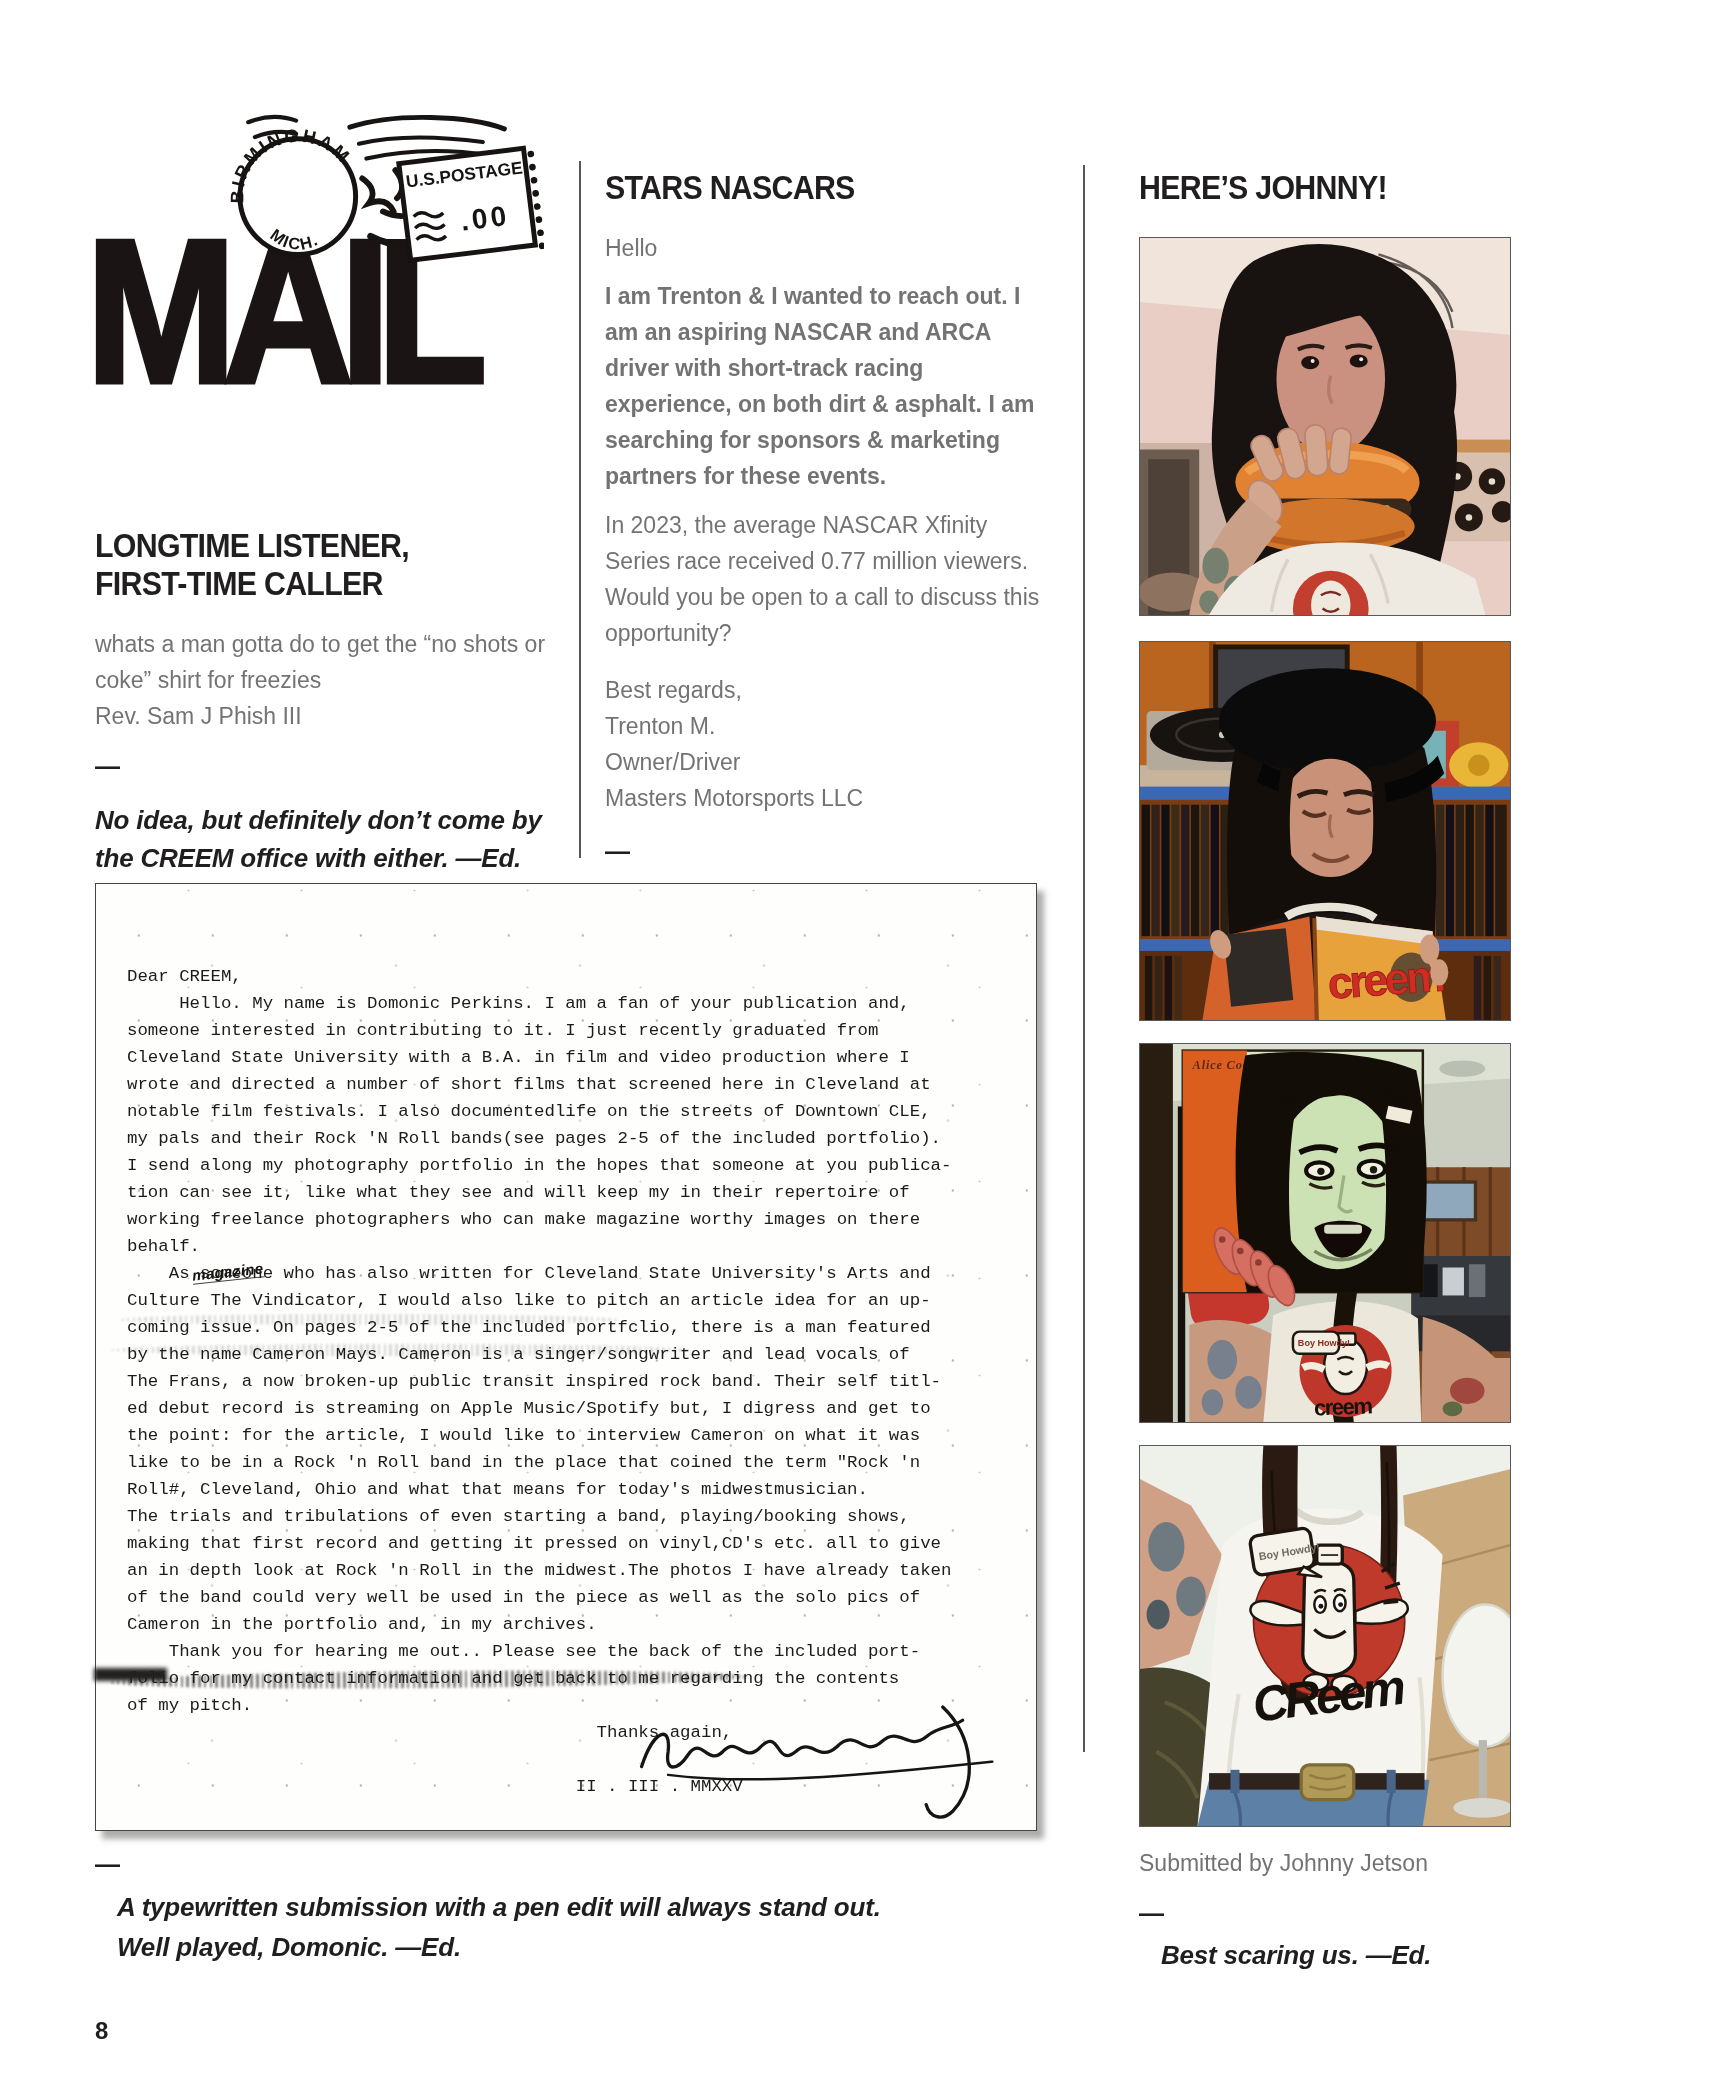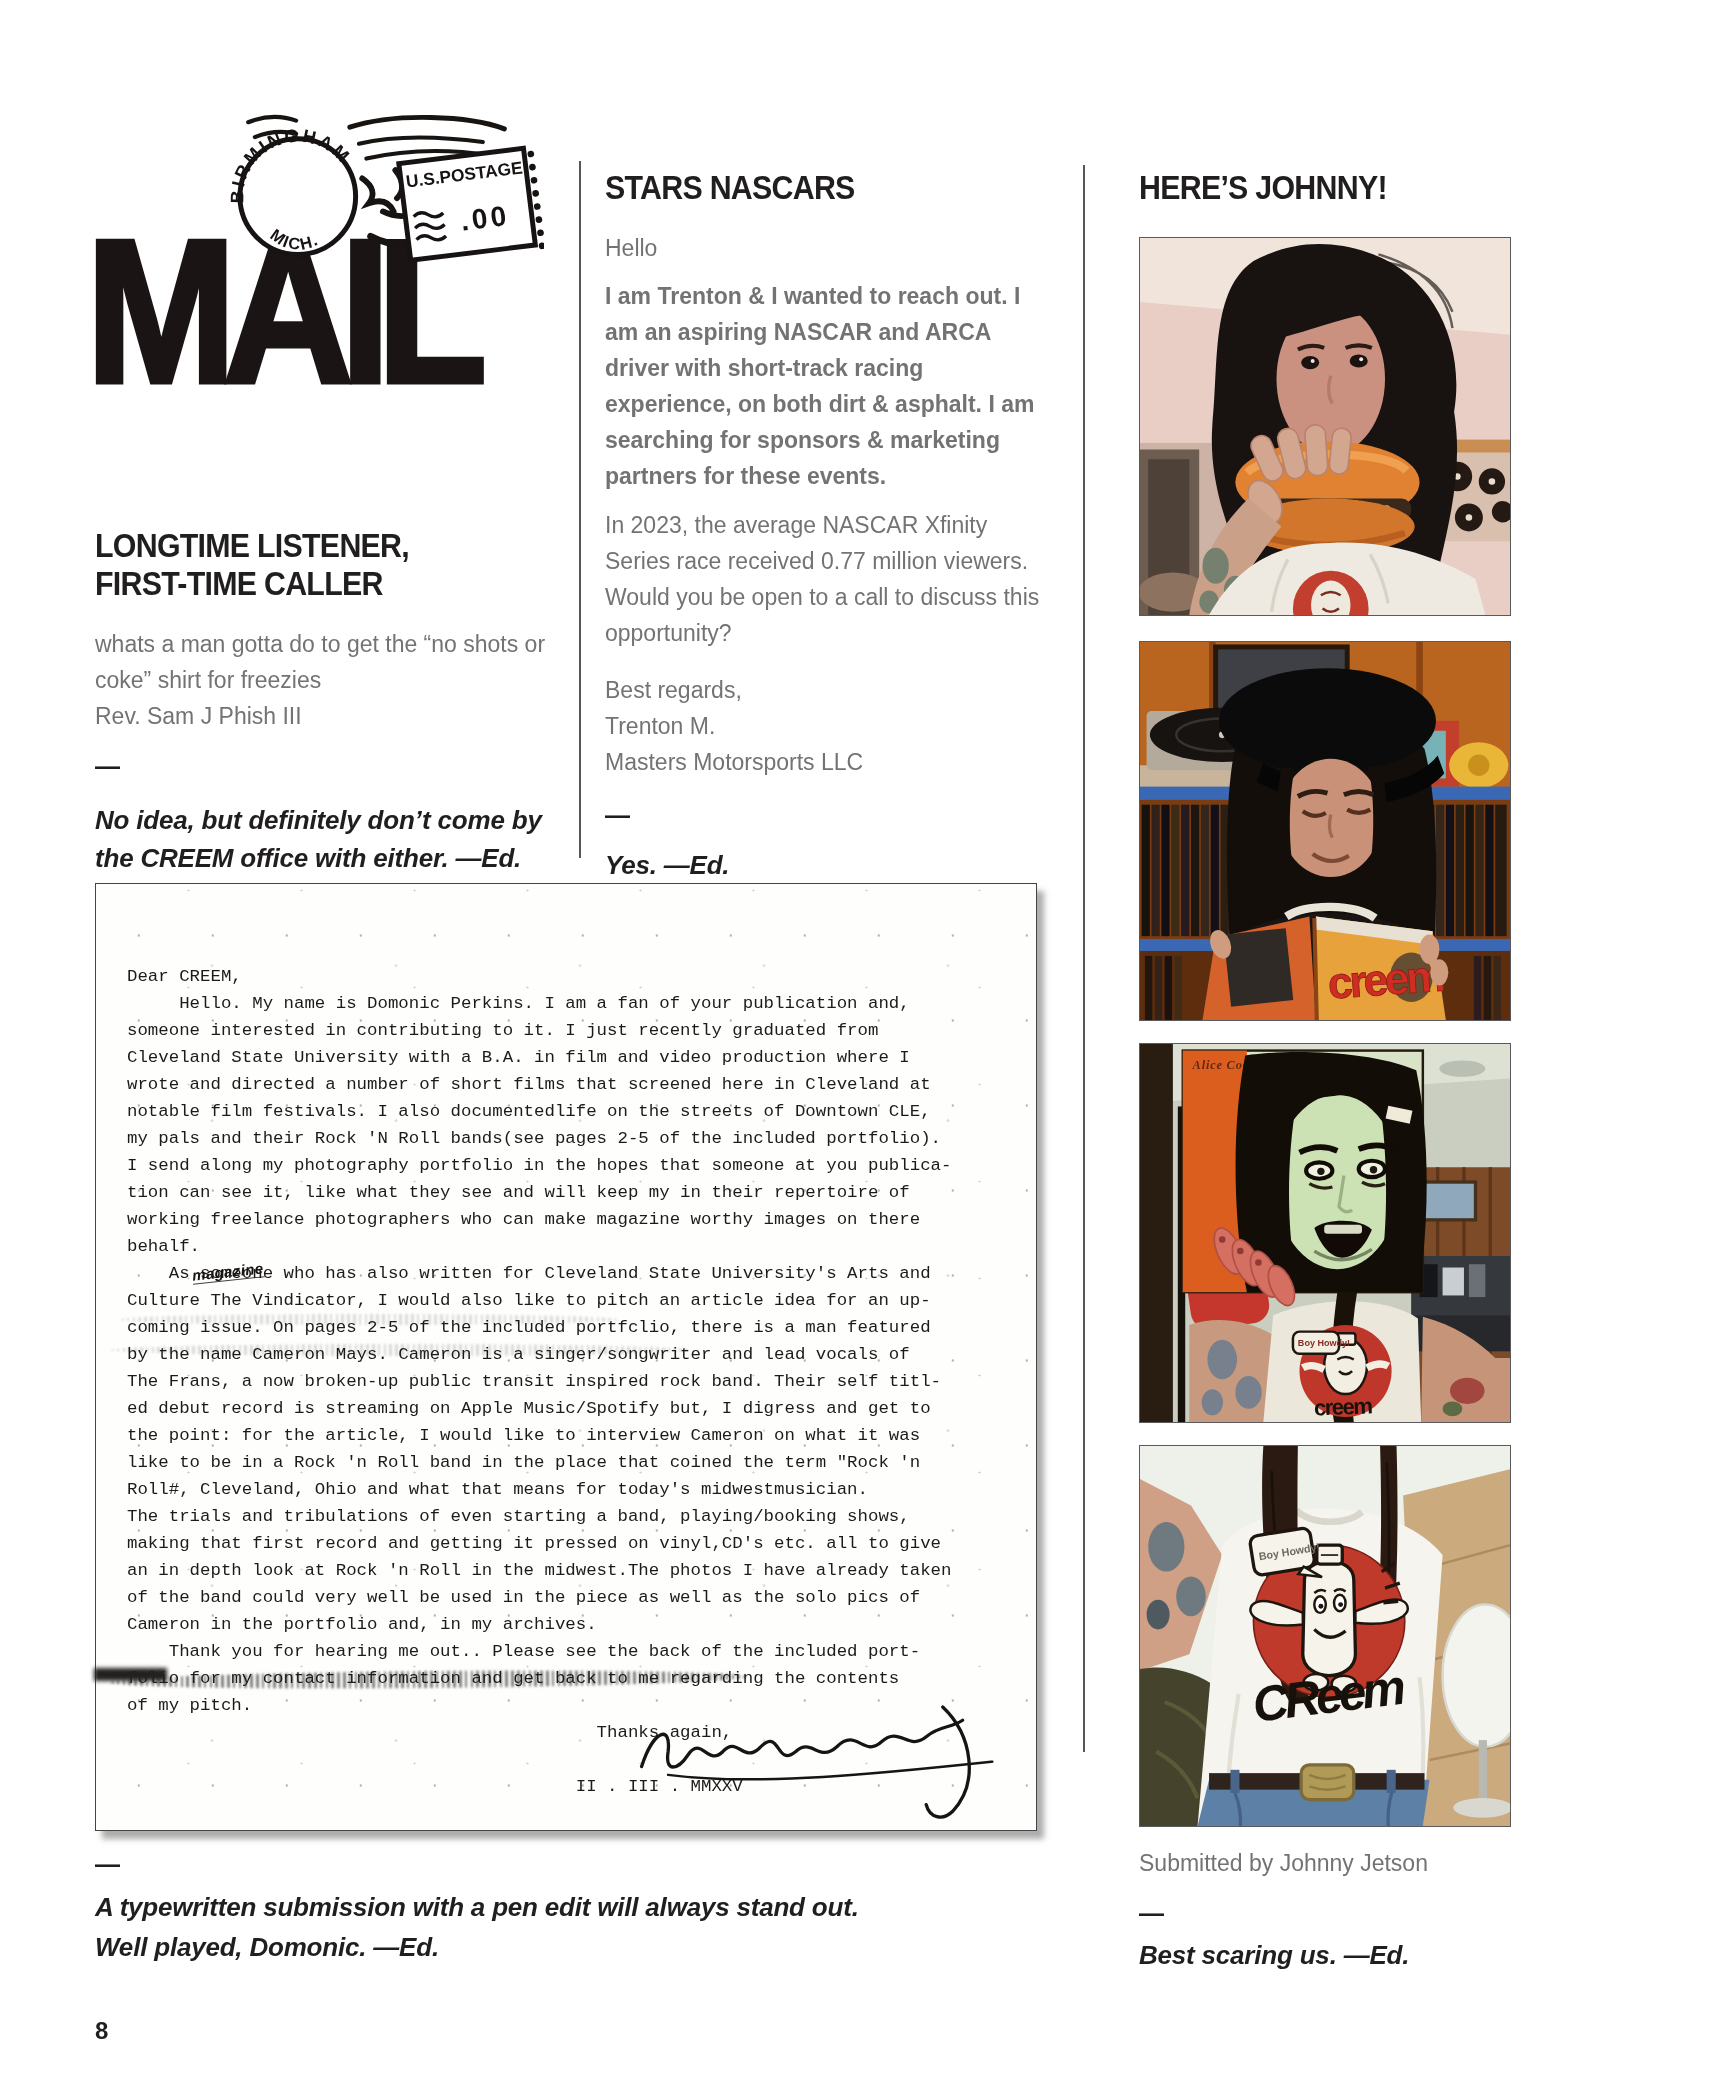--- a/index.html
+++ b/index.html
@@ -4,21 +4,21 @@
 <style>
   html,body{margin:0;padding:0;background:#ffffff;}
   .page{position:relative;width:1736px;height:2098px;background:#fff;overflow:hidden;
         font-family:"Liberation Sans",sans-serif;color:#232021;}
   .abs{position:absolute;}
   
   .hcond{font-weight:900;letter-spacing:-0.8px;transform:scaleX(.92);transform-origin:left top;
          color:#211e1f;font-size:33px;line-height:38px;white-space:nowrap;}
   .body-txt{font-size:23px;line-height:36px;color:#737373;}
   .dash{font-weight:900;font-size:25px;color:#211e1f;line-height:25px;}
-  .reply{font-weight:bold;font-style:italic;font-size:26px;line-height:38px;color:#211e1f;letter-spacing:-0.2px;}
+  .reply{font-weight:bold;font-style:italic;font-size:26px;line-height:38px;color:#211e1f;letter-spacing:-0.2px;margin-left:22px;}
   
   .vrule{position:absolute;width:1.7px;background:#57575a;}
   
   .mail-word{position:absolute;left:86px;top:208px;font-size:205px;line-height:1;font-weight:900;
              letter-spacing:-15px;color:#1a1415;-webkit-text-stroke:5px #1a1415;
              transform:scaleX(.88);transform-origin:left top;}
   
   .photo{position:absolute;left:1139px;width:372px;border:1.7px solid #5a5a5c;box-sizing:border-box;background:#d8d0c8;}
   .photo svg{display:block;width:100%;height:100%;}
   
@@ -102,20 +102,21 @@
     <p class="reply" style="margin:21.5px 0 0 0;">No idea, but definitely don’t come by the CREEM office with either. —Ed.</p>
   </div>
 
   <div class="abs" style="left:605px;top:169px;width:436px;">
     <div class="hcond">STARS NASCARS</div>
     <p class="body-txt" style="margin:23px 0 0 0;">Hello</p>
     <p class="body-txt" style="margin:11.6px 0 0 0;font-weight:bold;">I am Trenton &amp; I wanted to reach out. I am an aspiring NASCAR and ARCA driver with short-track racing experience, on both dirt &amp; asphalt. I am searching for sponsors &amp; marketing partners for these events.</p>
     <p class="body-txt" style="margin:13.2px 0 0 0;">In 2023, the average NASCAR Xfinity Series race received 0.77 million viewers. Would you be open to a call to discuss this opportunity?</p>
     <div class="body-txt" style="margin-top:21.5px;">Best regards,</div>
     <div class="body-txt">Trenton M.</div>
+    <div class="body-txt">Owner/Driver</div>
     <div class="body-txt">Masters Motorsports LLC</div>
     <div class="dash" style="margin-top:23px;">—</div>
     <p class="reply" style="margin:18px 0 12px 0;">Yes. —Ed.</p>
   </div>
 
   <div class="abs hcond" style="left:1139px;top:169px;">HERE’S JOHNNY!</div>
 
   <div class="photo" style="top:237px;height:379px;">
     <svg viewBox="0 0 450 460" preserveAspectRatio="none">
       <rect width="450" height="460" fill="#e8cec5"></rect>

